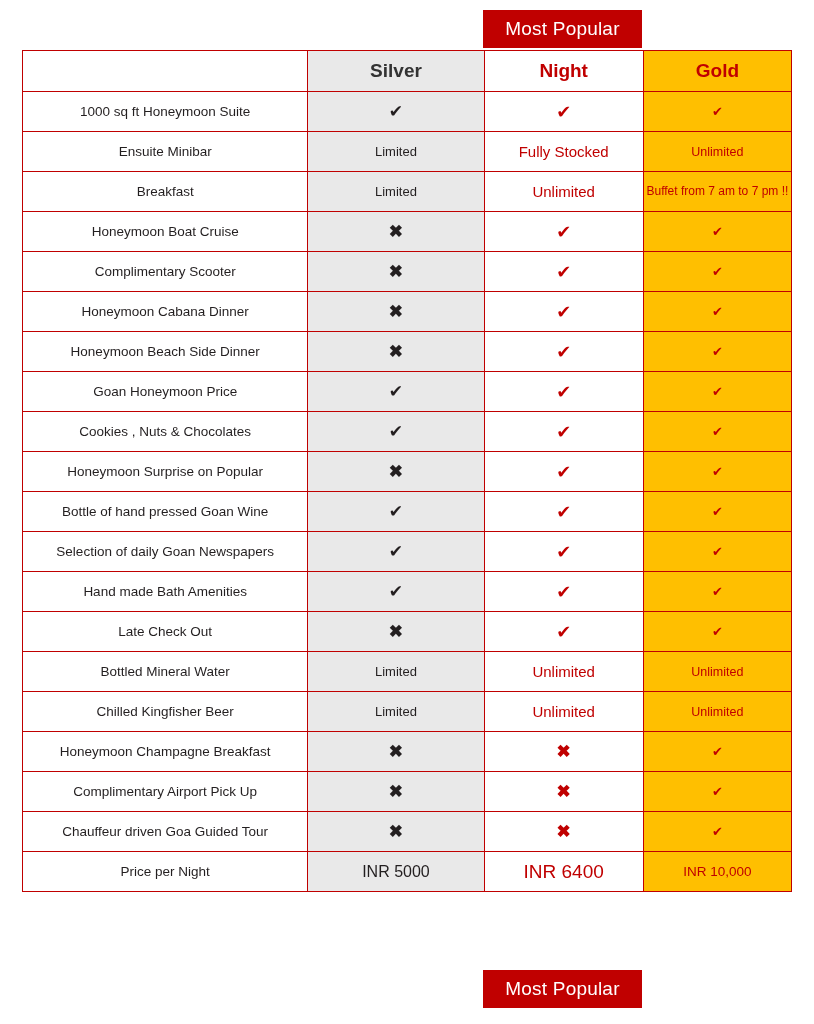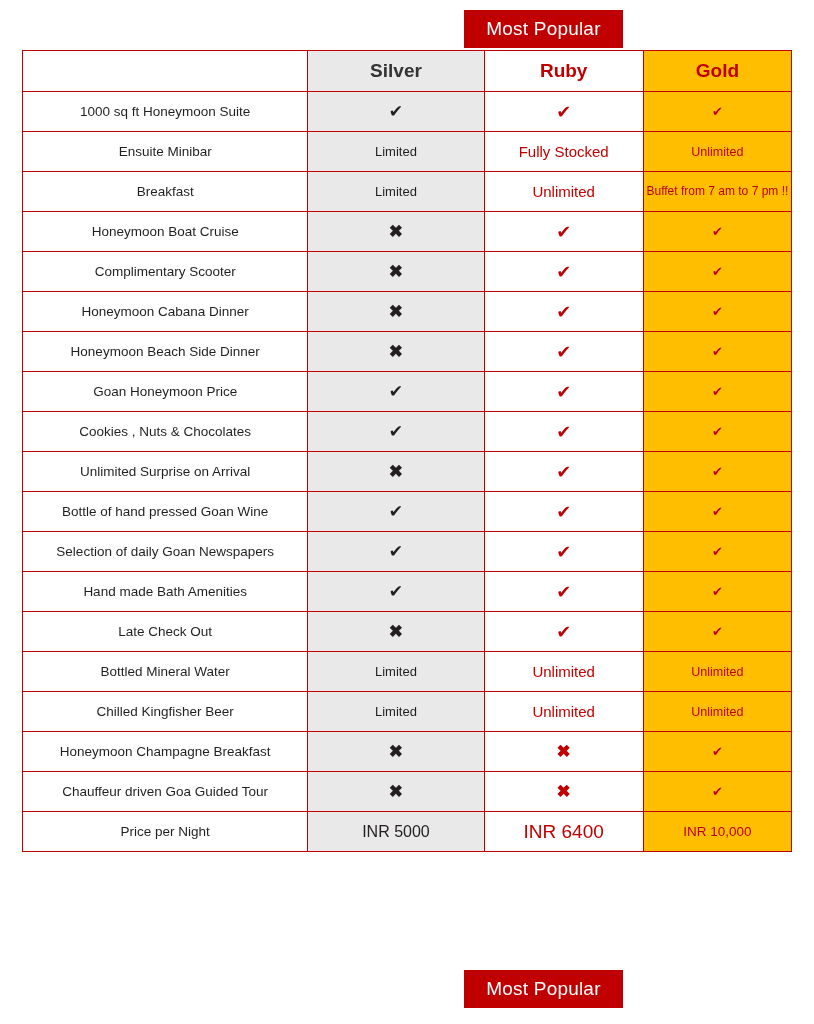--- a/index.html
+++ b/index.html
@@ -17,21 +17,21 @@
   .page {
     position: relative;
     width: 814px;
     height: 1024px;
     box-sizing: border-box;
   }
 
   
   .banner {
     position: absolute;
-    left: 464px;
+    left: 483px;
     width: 159px;
     height: 38px;
     background: #c00000;
     color: #ffffff;
     font-size: 19px;
     display: flex;
     align-items: center;
     justify-content: center;
     letter-spacing: 0.2px;
   }
@@ -145,21 +145,21 @@
     <colgroup>
       <col class="c-feature">
       <col class="c-silver">
       <col class="c-ruby">
       <col class="c-gold">
     </colgroup>
     <thead>
       <tr class="hdr">
         <th class="hdr-blank"></th>
         <th class="hdr-silver">Silver</th>
-        <th class="hdr-ruby">Ruby</th>
+        <th class="hdr-ruby">Night</th>
         <th class="hdr-gold">Gold</th>
       </tr>
     </thead>
     <tbody id="table-body">
         <tr class="row">
           <td class="feature">1000 sq ft Honeymoon Suite</td>
           <td class="cell-silver"><span class="mark-check-dark">✔</span></td>
           <td class="cell-ruby"><span class="mark-check-red">✔</span></td>
           <td class="cell-gold"><span class="mark-check-gold">✔</span></td>
         </tr>
@@ -205,21 +205,21 @@
           <td class="cell-ruby"><span class="mark-check-red">✔</span></td>
           <td class="cell-gold"><span class="mark-check-gold">✔</span></td>
         </tr>
         <tr class="row">
           <td class="feature">Cookies , Nuts &amp; Chocolates</td>
           <td class="cell-silver"><span class="mark-check-dark">✔</span></td>
           <td class="cell-ruby"><span class="mark-check-red">✔</span></td>
           <td class="cell-gold"><span class="mark-check-gold">✔</span></td>
         </tr>
         <tr class="row">
-          <td class="feature">Unlimited Surprise on Arrival</td>
+          <td class="feature">Honeymoon Surprise on Popular</td>
           <td class="cell-silver"><span class="mark-x-dark">✖</span></td>
           <td class="cell-ruby"><span class="mark-check-red">✔</span></td>
           <td class="cell-gold"><span class="mark-check-gold">✔</span></td>
         </tr>
         <tr class="row">
           <td class="feature">Bottle of hand pressed Goan Wine</td>
           <td class="cell-silver"><span class="mark-check-dark">✔</span></td>
           <td class="cell-ruby"><span class="mark-check-red">✔</span></td>
           <td class="cell-gold"><span class="mark-check-gold">✔</span></td>
         </tr>
@@ -248,20 +248,26 @@
           <td class="cell-gold"><span>Unlimited</span></td>
         </tr>
         <tr class="row">
           <td class="feature">Chilled Kingfisher Beer</td>
           <td class="cell-silver"><span>Limited</span></td>
           <td class="cell-ruby"><span>Unlimited</span></td>
           <td class="cell-gold"><span>Unlimited</span></td>
         </tr>
         <tr class="row">
           <td class="feature">Honeymoon Champagne Breakfast</td>
+          <td class="cell-silver"><span class="mark-x-dark">✖</span></td>
+          <td class="cell-ruby"><span class="mark-x-red">✖</span></td>
+          <td class="cell-gold"><span class="mark-check-gold">✔</span></td>
+        </tr>
+        <tr class="row">
+          <td class="feature">Complimentary Airport Pick Up</td>
           <td class="cell-silver"><span class="mark-x-dark">✖</span></td>
           <td class="cell-ruby"><span class="mark-x-red">✖</span></td>
           <td class="cell-gold"><span class="mark-check-gold">✔</span></td>
         </tr>
         <tr class="row">
           <td class="feature">Chauffeur driven Goa Guided Tour</td>
           <td class="cell-silver"><span class="mark-x-dark">✖</span></td>
           <td class="cell-ruby"><span class="mark-x-red">✖</span></td>
           <td class="cell-gold"><span class="mark-check-gold">✔</span></td>
         </tr>

